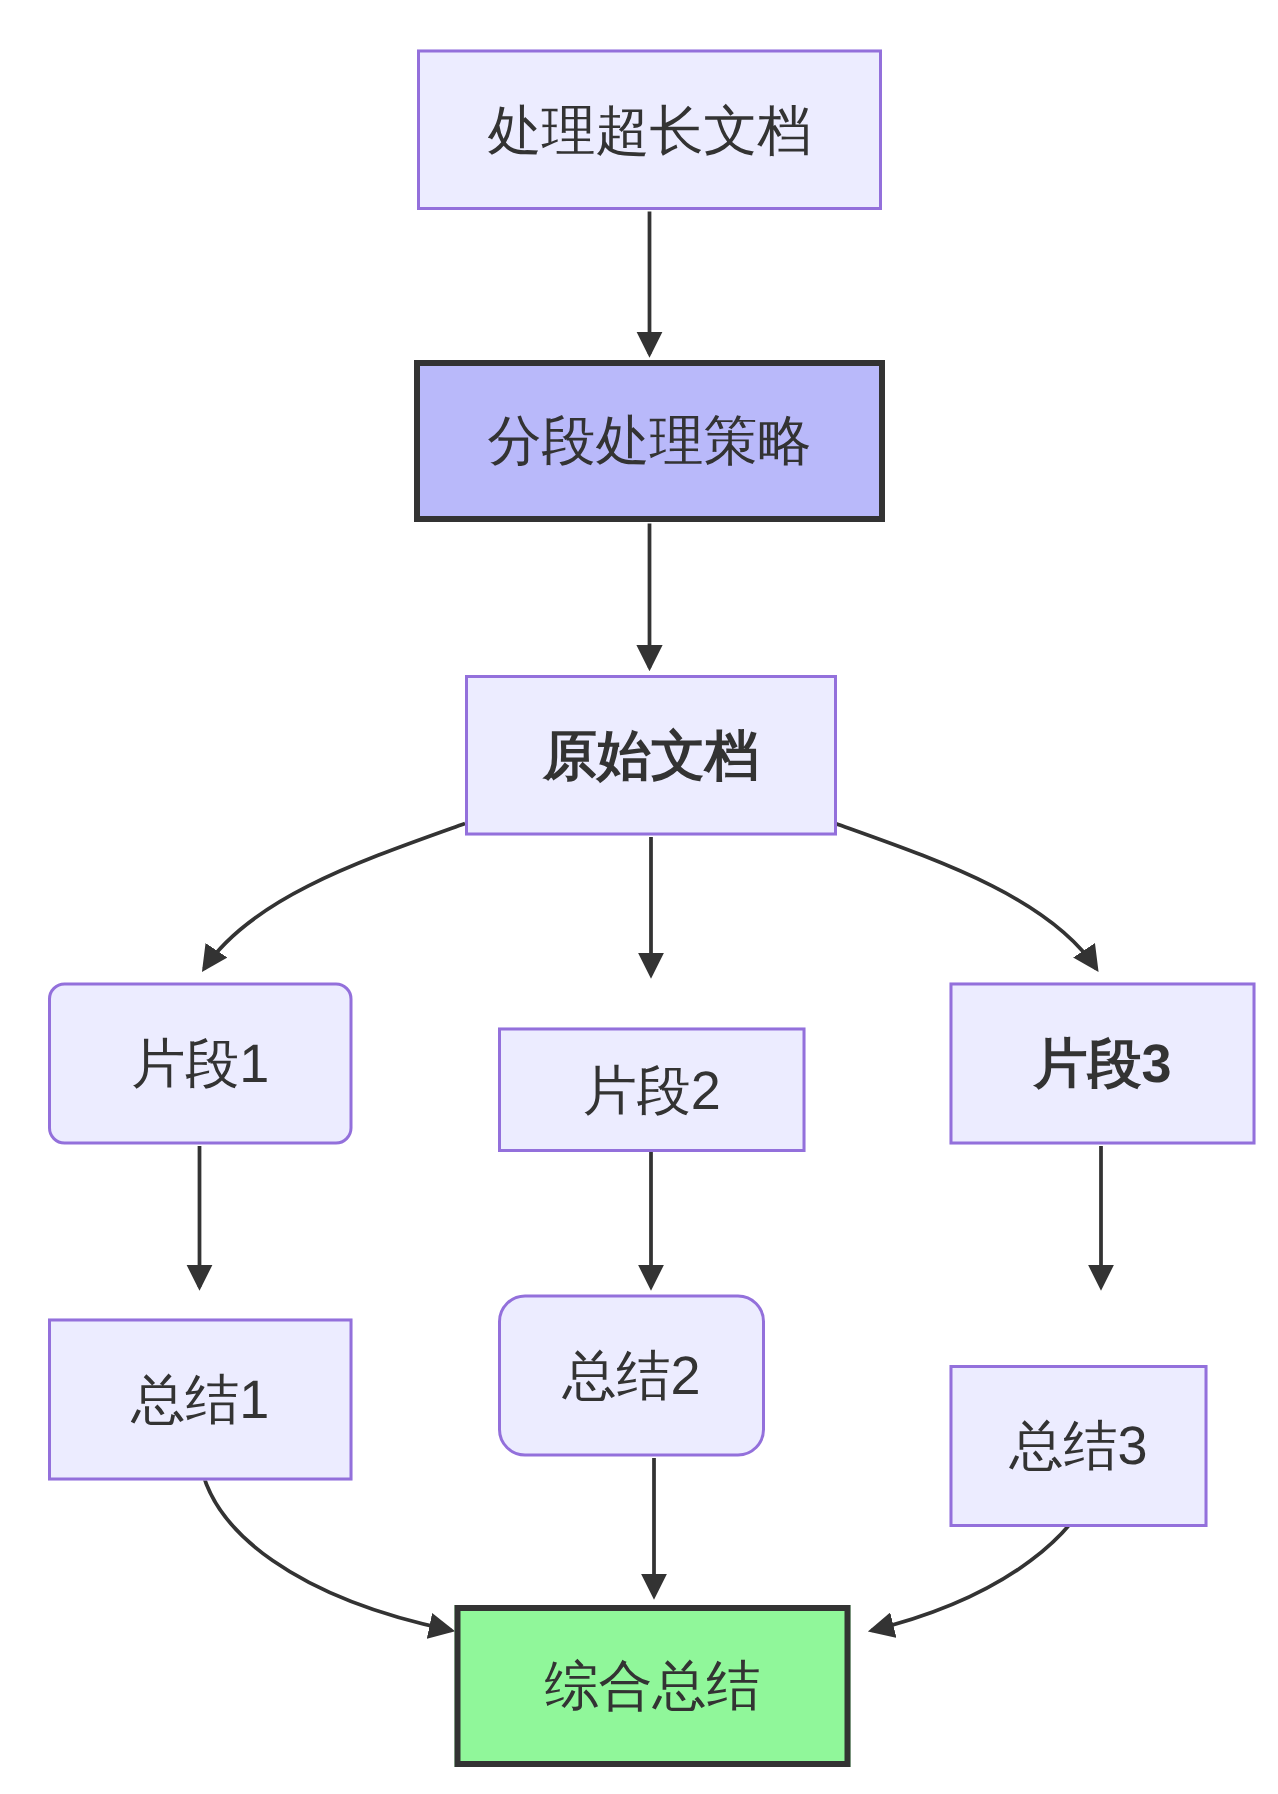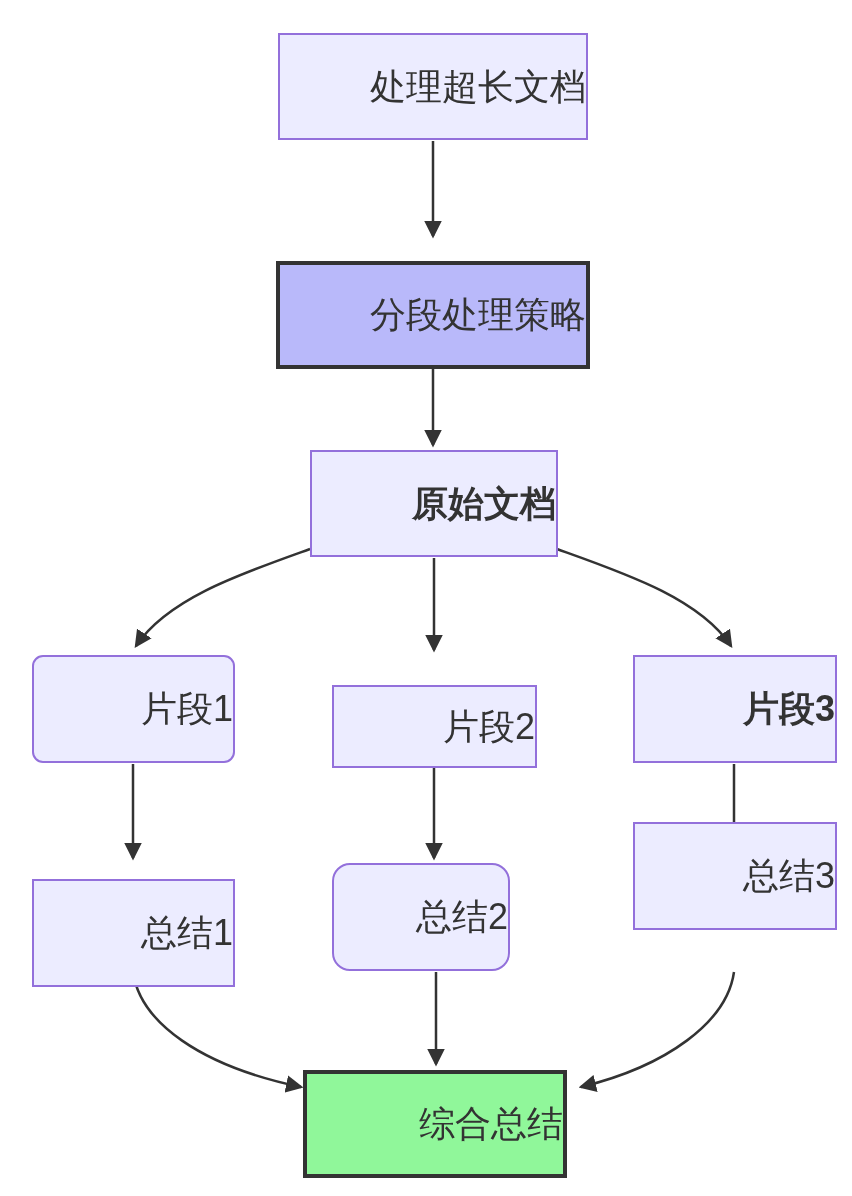--- a/index.html
+++ b/index.html
@@ -24,48 +24,47 @@
   .edge {
     fill: none;
     stroke: var(--edge, #333333);
     stroke-width: 2.5px;
   }
   .node {
     position: absolute;
     box-sizing: border-box;
     display: flex;
     align-items: center;
-    justify-content: flex-end;
+    justify-content: center;
     background: var(--node-fill, #ECECFF);
     border: 2px solid var(--node-border, #9370DB);
     color: var(--text, #333333);
     font-size: 36px;
     line-height: 1;
     white-space: nowrap;
     z-index: 2;
   }
   .node.emph {
     background: var(--emph-fill, #B9B9FA);
     border: 4px solid var(--emph-border, #333333);
-    margin-top: 21px;
   }
   .node.final {
     background: var(--final-fill, #90F79A);
     border: 4px solid var(--final-border, #333333);
   }
   
   #n-task     { left: 278px; top: 33px;   width: 310px; height: 107px; }
   #n-strategy { left: 276px; top: 240px;  width: 314px; height: 108px; }
   #n-doc      { left: 310px; top: 450px;  width: 248px; height: 107px; font-weight: bold; }
   #n-frag1    { left: 32px;  top: 655px;  width: 203px; height: 108px; border-radius: 11px; }
   #n-frag2    { left: 332px; top: 655px;  width: 205px; height: 83px; margin-top: 30px; }
   #n-frag3    { left: 633px; top: 655px;  width: 204px; height: 108px; font-weight: bold; }
   #n-sum1     { left: 32px;  top: 863px;  width: 203px; height: 108px; margin-top: 16px; }
   #n-sum2     { left: 332px; top: 863px;  width: 178px; height: 108px; border-radius: 18px; }
-  #n-sum3     { left: 633px; top: 822px;  width: 204px; height: 108px; }
+  #n-sum3     { left: 633px; top: 910px;  width: 172px; height: 108px; }
   #n-final    { left: 303px; top: 1070px; width: 264px; height: 108px; }
 </style>
 </head>
 <body>
 
 <div class="canvas">
 
   <svg class="edges" viewBox="0 0 852 1196" xmlns="http://www.w3.org/2000/svg">
     <defs>
       <marker id="arrow" viewBox="0 0 7 7" refX="6" refY="3.5" markerWidth="7" markerHeight="7" orient="auto-start-reverse">

